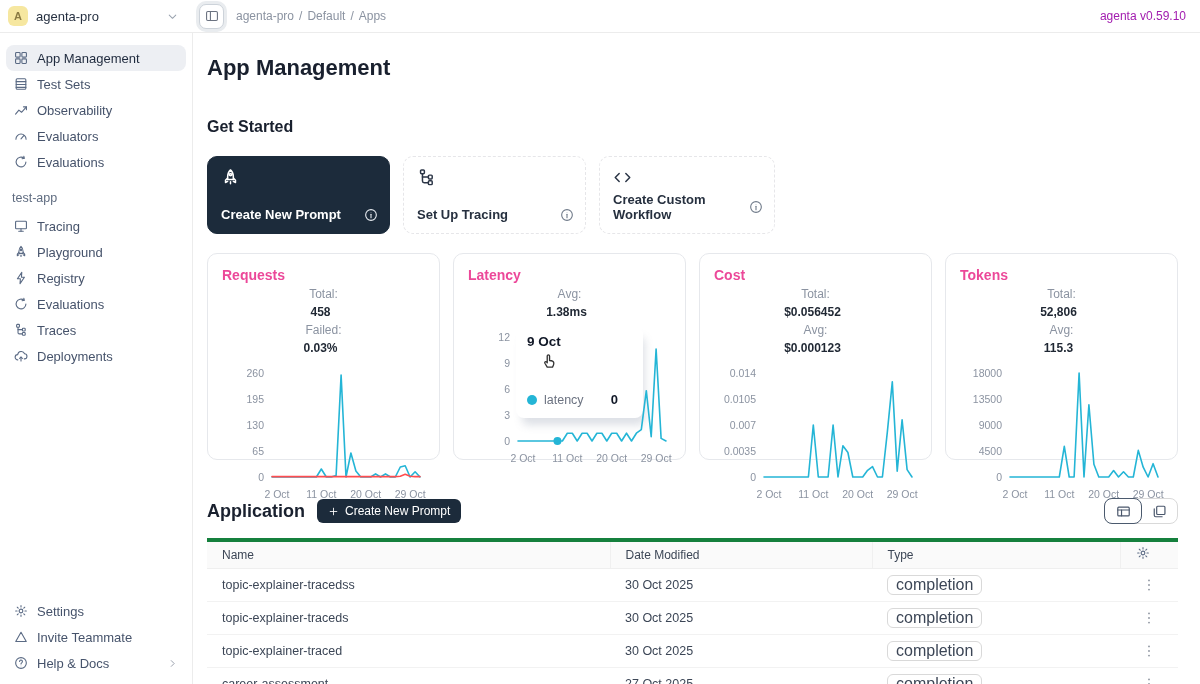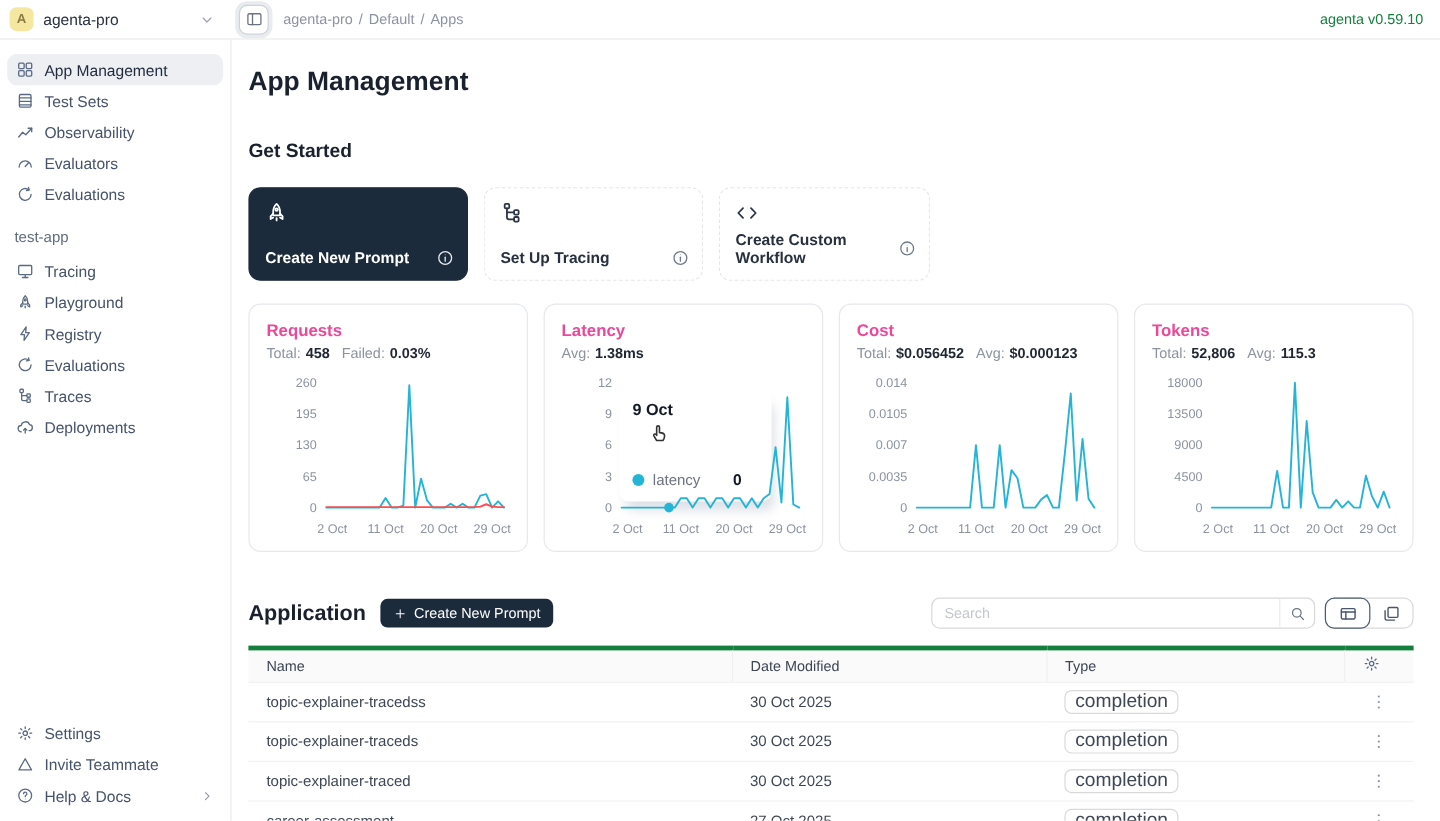--- a/index.html
+++ b/index.html
@@ -15,21 +15,21 @@
   .avatar { width:20px; height:20px; border-radius:6px; background:#f6e7a0; color:#8a7b43;
     font-size:11px; font-weight:700; display:flex; align-items:center; justify-content:center; }
   .ws-name { font-size:13px; font-weight:500; color:#273142; }
   .ws-chevron { margin-left:auto; width:13px; height:13px; color:#9aa3af; }
   .panel-toggle { margin-left:6px; width:25px; height:25px; border-radius:7px; background:#fff;
     border:1px solid #cdd3da; box-shadow:0 0 0 3px #e9ecef; display:flex; align-items:center;
     justify-content:center; color:#6b7280; cursor:pointer; }
   .panel-toggle .icn { width:14px; height:14px; }
   .breadcrumb { margin-left:12px; font-size:12px; color:#8b93a1; display:flex; gap:5px; }
   .breadcrumb .crumb { cursor:pointer; }
-  .version { margin-left:auto; padding-right:14px; font-size:12px; color:#15803d; }
+  .version { margin-left:auto; padding-right:14px; font-size:12px; color:#a21caf; }
 
   
   .sidebar { position:fixed; top:33px; left:0; bottom:0; width:193px; background:#fff;
     border-right:1px solid #ececec; display:flex; flex-direction:column; padding:12px 6px 8px; }
   .side-item { display:flex; align-items:center; gap:9px; height:26px; padding:0 8px;
     border-radius:8px; font-size:13px; color:#46536b; cursor:pointer; }
   .side-item .icn { width:14px; height:14px; color:#5a6a84; }
   .side-item.active { background:#edeff3; color:#1f2a3d; font-weight:500; }
   .side-item .trail { margin-left:auto; width:11px; height:11px; color:#8b93a1; }
   .side-section-label { font-size:12.5px; color:#5f6c80; margin:16px 0 8px 6px; }
@@ -53,21 +53,21 @@
   .gs-label { font-size:13px; font-weight:600; color:#26303f; }
   .gs-card.dark .gs-label { color:#fff; }
   .gs-info { margin-left:auto; width:14px; height:14px; color:#6f7a89; cursor:pointer; }
   .gs-card.dark .gs-info { color:#e7ebf0; }
 
   
   .charts-row { margin-top:19px; display:flex; gap:13px; }
   .chart-card { width:233px; height:207px; border:1px solid #e6e8ec; border-radius:10px;
     padding:13px 14px 0; position:relative; background:#fff; }
   .chart-title { font-size:14px; font-weight:600; color:#ec4899; }
-  .chart-stats { margin-top:4px; font-size:12px; display:flex; align-items:center; gap:4px; }
+  .chart-stats { margin-top:4px; font-size:12px; display:flex; align-items:center; gap:4px;flex-direction:column; }
   .s-label { color:#8b93a1; }
   .s-value { color:#1f2733; font-weight:700; margin-right:6px; }
   .chart-svg { margin-top:4px; width:205px; height:150px; position:relative; z-index:2; }
   .tick { font-size:10.5px; fill:#8b93a1; }
 
   
   .chart-tooltip { position:absolute; left:62px; top:72px; width:127px; height:92px; background:#fff;
     border-radius:8px; box-shadow:4px 9px 9px -2px rgba(100,116,139,0.22); padding:8px 11px; z-index:1; }
   .tt-date { font-size:13.5px; font-weight:600; color:#111827; }
   .tt-cursor { position:absolute; left:24px; top:26px; width:17px; height:17px; color:#333; z-index:4; }
@@ -473,32 +473,20 @@
     <button class="create-btn">
       <span class="icn">
           <svg viewBox="0 0 16 16" fill="none" stroke="currentColor" stroke-width="1.25" stroke-linecap="round" stroke-linejoin="round" width="100%" height="100%">
             <line x1="8" y1="3.2" x2="8" y2="12.8"></line>
             <line x1="3.2" y1="8" x2="12.8" y2="8"></line>
           </svg>
         </span>
       <span>Create New Prompt</span>
     </button>
     <div class="app-tools">
-      <div class="search-box">
-        <input type="text" placeholder="Search" style="">
-        <span class="search-sep"></span>
-        <span class="search-ic">
-          <span class="icn">
-              <svg viewBox="0 0 16 16" fill="none" stroke="currentColor" stroke-width="1.25" stroke-linecap="round" stroke-linejoin="round" width="100%" height="100%">
-                <circle cx="7" cy="7" r="4.4"></circle>
-                <line x1="10.4" y1="10.4" x2="13.8" y2="13.8"></line>
-              </svg>
-            </span>
-        </span>
-      </div>
       <div class="view-toggle">
         <span class="vt-btn selected">
           <span class="icn">
               <svg viewBox="0 0 16 16" fill="none" stroke="currentColor" stroke-width="1.25" stroke-linecap="round" stroke-linejoin="round" width="100%" height="100%">
                 <rect x="1.9" y="3.4" width="12.2" height="9.2" rx="1"></rect>
                 <line x1="1.9" y1="6.4" x2="14.1" y2="6.4"></line>
                 <line x1="5.9" y1="6.4" x2="5.9" y2="12.6"></line>
               </svg>
             </span>
         </span>

